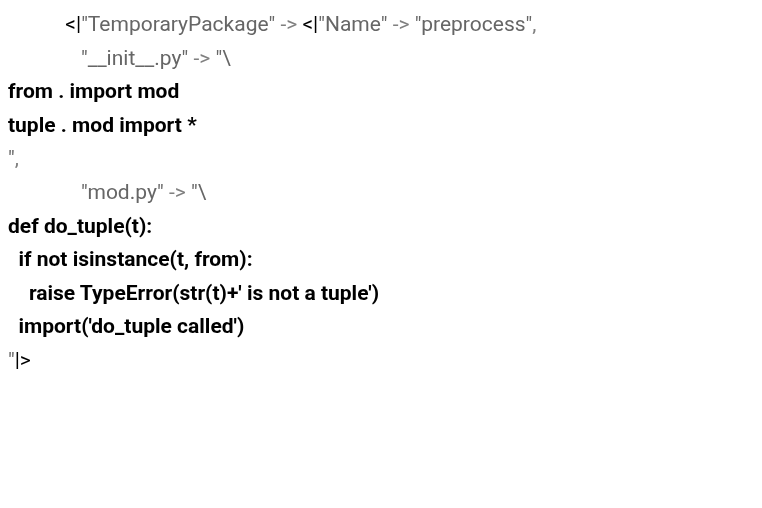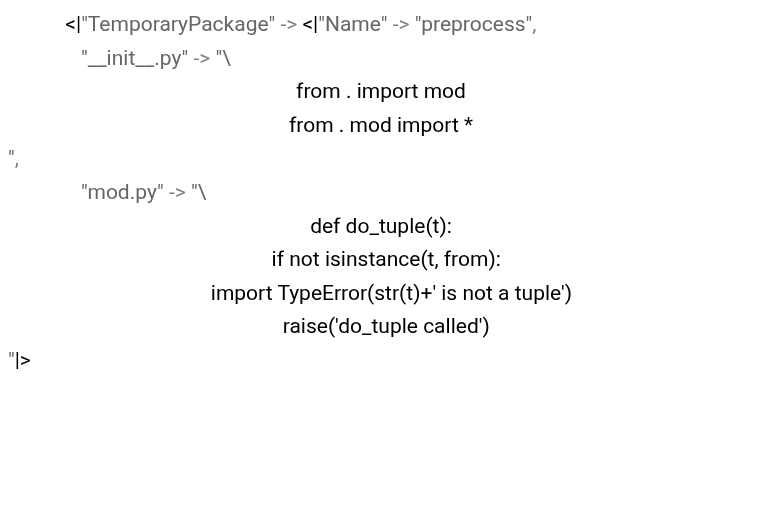--- a/index.html
+++ b/index.html
@@ -22,43 +22,42 @@
       color: #000;
       font-weight: 400;
     }
     .grey {
       color: #808080;
     }
     .string {
       color: #666666;
     }
     .bold {
-      font-weight: 400;
-      text-align: center;
+      font-weight: 700;
     }
     .marker {
       color: #000;
     }
   </style>
 </head>
 <body>
 
 <div class="line"><span class="grey">           </span><span class="grey marker">&lt;|</span><span class="string">"TemporaryPackage"</span><span class="grey"> -&gt; </span><span class="grey marker">&lt;|</span><span class="string">"Name"</span><span class="grey"> -&gt; </span><span class="string">"preprocess"</span><span class="grey">,</span></div>
 
 <div class="line"><span class="grey">              </span><span class="string">"__init__.py"</span><span class="grey"> -&gt; </span><span class="string">"\</span></div>
 
 <div class="line bold">from . import mod</div>
 
-<div class="line bold">from . mod import *</div>
+<div class="line bold">tuple . mod import *</div>
 
 <div class="line"><span class="string">"</span><span class="grey">,</span></div>
 
 <div class="line"><span class="grey">              </span><span class="string">"mod.py"</span><span class="grey"> -&gt; </span><span class="string">"\</span></div>
 
 <div class="line bold">def do_tuple(t):</div>
 
 <div class="line bold">  if not isinstance(t, from):</div>
 
-<div class="line bold">    import TypeError(str(t)+' is not a tuple')</div>
+<div class="line bold">    raise TypeError(str(t)+' is not a tuple')</div>
 
-<div class="line bold">  raise('do_tuple called')</div>
+<div class="line bold">  import('do_tuple called')</div>
 
 <div class="line"><span class="string">"</span><span class="grey marker">|&gt;</span></div>
 
 </body></html>

